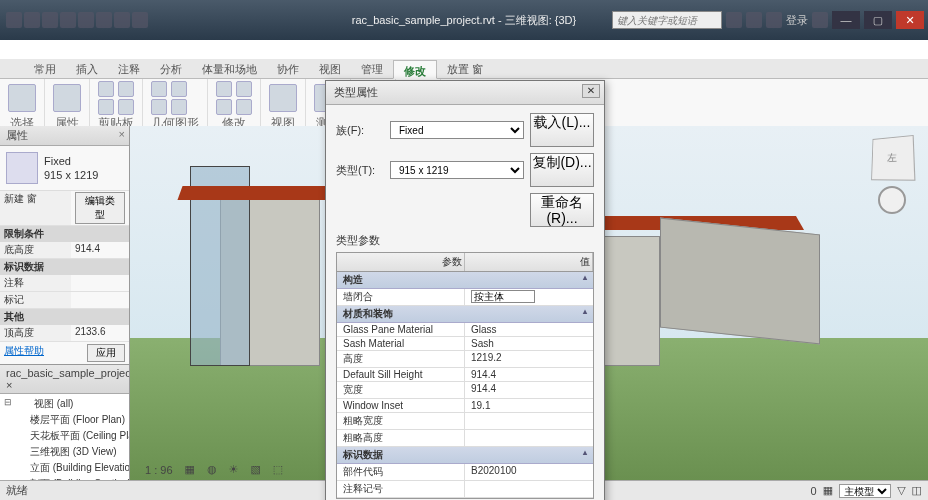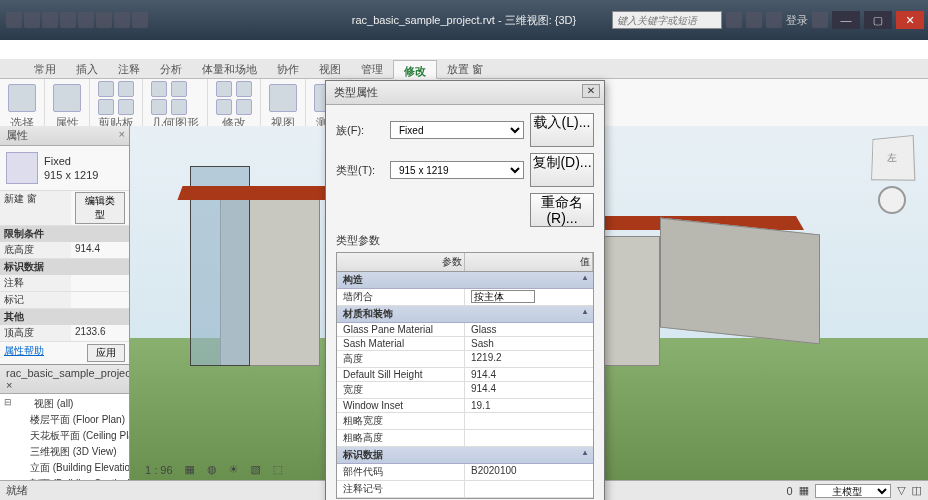--- a/index.html
+++ b/index.html
@@ -86,21 +86,21 @@
 .param-row { display:flex; border-bottom:1px solid #ddd; }
 .param-row div { padding:1px 6px; font-size:10px; color:#333; }
 .param-row .pn { width:50%; border-right:1px solid #ddd; }
 .param-row .pv { width:50%; }
 .param-row .pv input { border:1px solid #888; width:64px; font-size:10px; padding:0 2px; }
 .dlg-footer { display:flex; justify-content:center; gap:6px; padding:8px; }
 
 
 .statusbar { position:absolute; bottom:0; left:0; right:0; height:20px; background:#e8e8e8; border-top:1px solid #aaa; display:flex; align-items:center; padding:0 6px; font-size:10px; color:#444; }
 .status-right { margin-left:auto; display:flex; gap:6px; align-items:center; }
-.status-sel { border:1px solid #999; background:#fff; padding:0 12px; height:14px; font-size:10px; }
+.status-sel { border:1px solid #999; background:#fff; padding:0 0; height:14px; font-size:10px; }
 </style>
 </head>
 <body>
 
 <div class="titlebar">
   <div class="qat">
     <div class="qat-btn"></div>
     <div class="qat-btn"></div>
     <div class="qat-btn"></div>
     <div class="qat-btn"></div>

